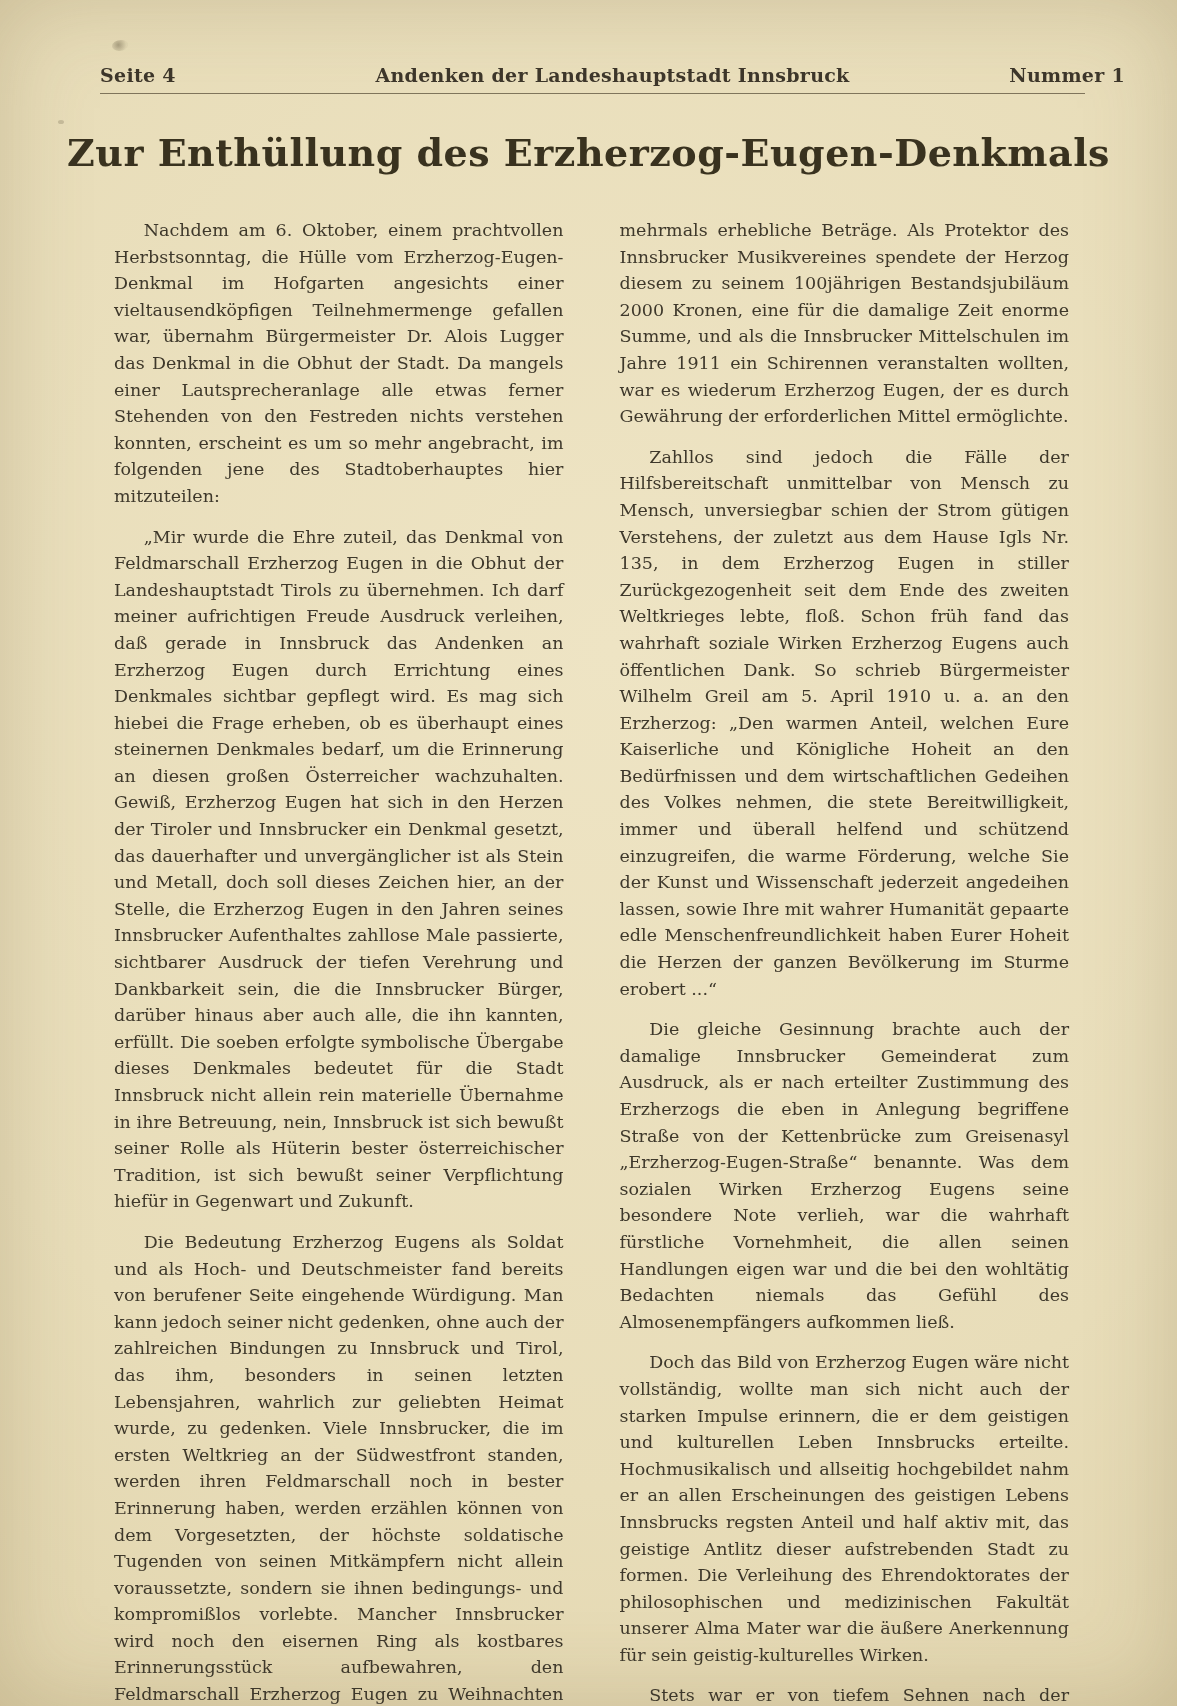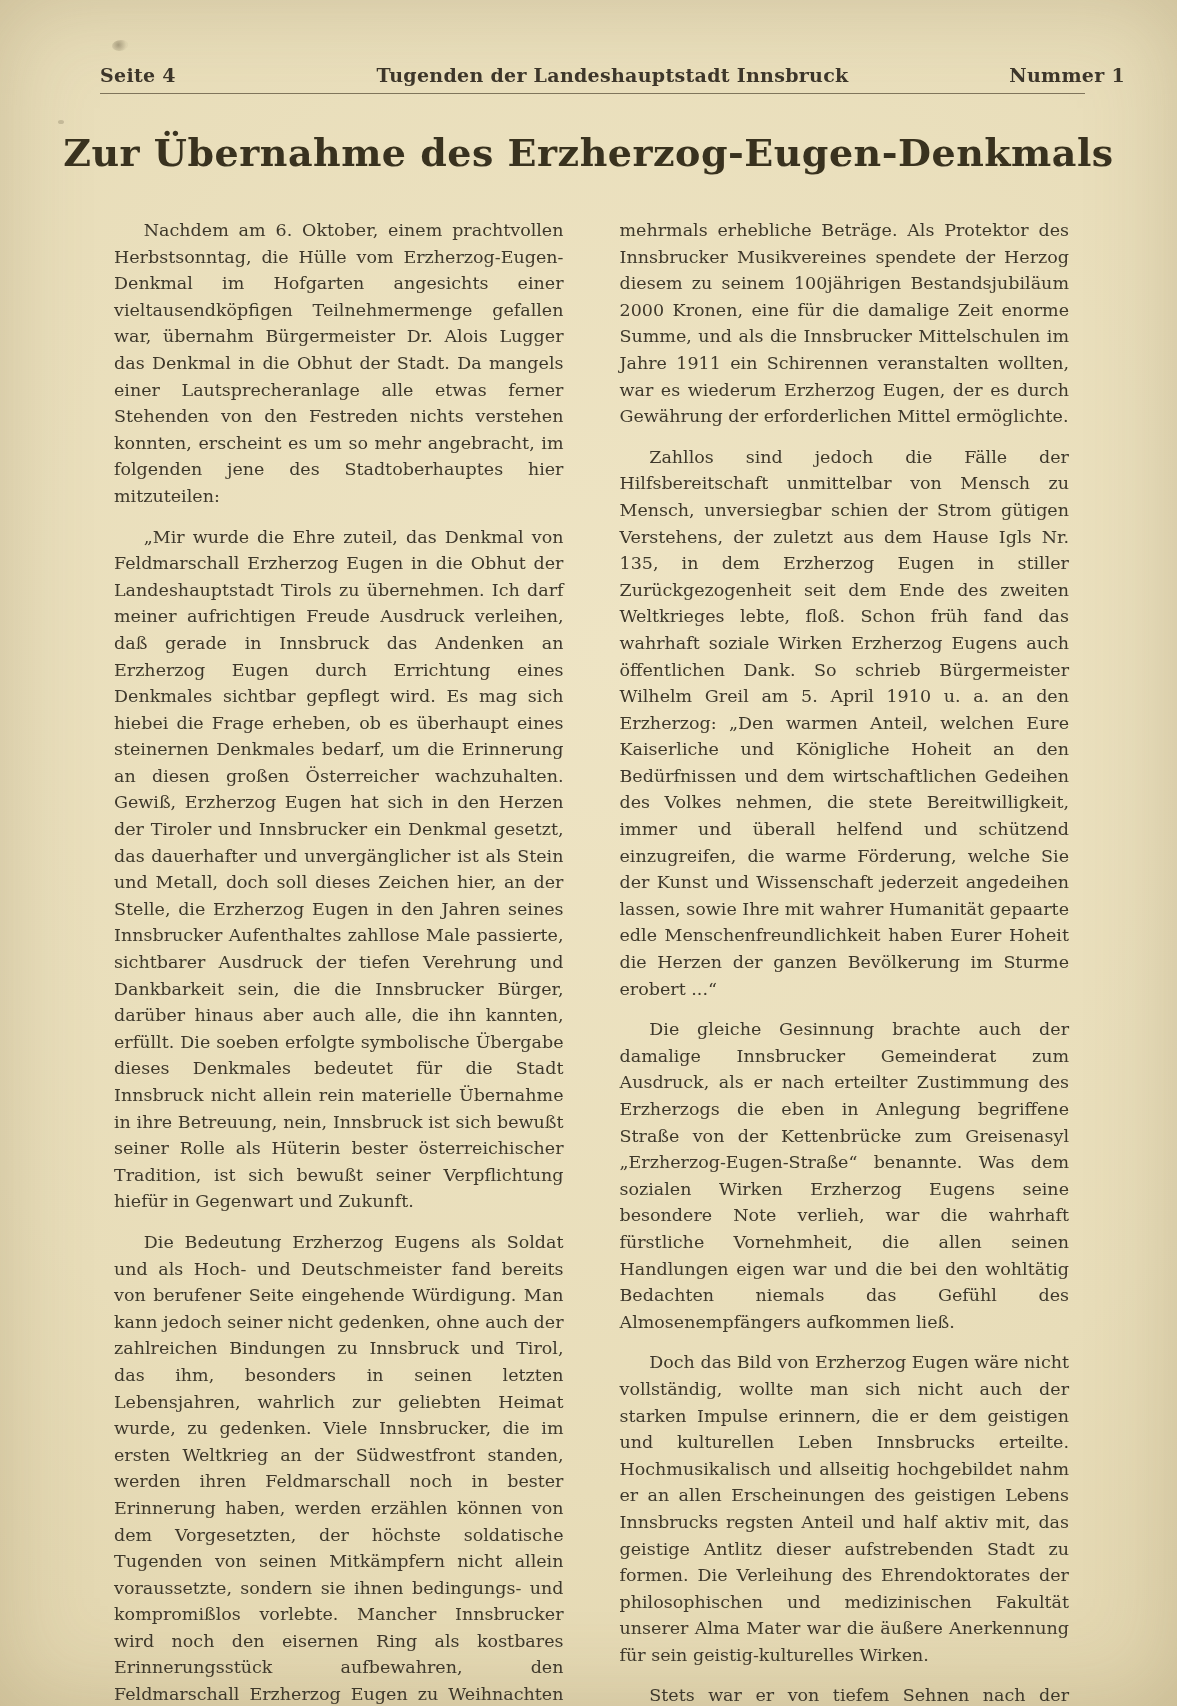--- a/index.html
+++ b/index.html
@@ -62,27 +62,27 @@
 </style>
 </head>
 <body>
 
 <div class="page">
   <div class="smudge"></div>
   <div class="speck"></div>
 
   <header class="header">
     <span class="left">Seite 4</span>
-    <span class="mid">Tugenden der Landeshauptstadt Innsbruck</span>
+    <span class="mid">Andenken der Landeshauptstadt Innsbruck</span>
     <span class="right">Nummer 1</span>
   </header>
 
   <div class="rule"></div>
 
-  <h1 class="title">Zur Übernahme des Erzherzog-Eugen-Denkmals</h1>
+  <h1 class="title">Zur Enthüllung des Erzherzog-Eugen-Denkmals</h1>
 
   <main class="columns">
     <div class="col">
       <p class="para">Nachdem am 6. Oktober, einem prachtvollen Herbstsonntag, die Hülle vom Erzherzog-Eugen-Denkmal im Hofgarten angesichts einer vieltausendköpfigen Teilnehmermenge gefallen war, übernahm Bürgermeister Dr. Alois Lugger das Denkmal in die Obhut der Stadt. Da mangels einer Lautsprecheranlage alle etwas ferner Stehenden von den Festreden nichts verstehen konnten, erscheint es um so mehr angebracht, im folgenden jene des Stadtoberhauptes hier mitzuteilen:</p>
       <p class="para">„Mir wurde die Ehre zuteil, das Denkmal von Feldmarschall Erzherzog Eugen in die Obhut der Landeshauptstadt Tirols zu übernehmen. Ich darf meiner aufrichtigen Freude Ausdruck verleihen, daß gerade in Innsbruck das Andenken an Erzherzog Eugen durch Errichtung eines Denkmales sichtbar gepflegt wird. Es mag sich hiebei die Frage erheben, ob es überhaupt eines steinernen Denkmales bedarf, um die Erinnerung an diesen großen Österreicher wachzuhalten. Gewiß, Erzherzog Eugen hat sich in den Herzen der Tiroler und Innsbrucker ein Denkmal gesetzt, das dauerhafter und unvergänglicher ist als Stein und Metall, doch soll dieses Zeichen hier, an der Stelle, die Erzherzog Eugen in den Jahren seines Innsbrucker Aufenthaltes zahllose Male passierte, sichtbarer Ausdruck der tiefen Verehrung und Dankbarkeit sein, die die Innsbrucker Bürger, darüber hinaus aber auch alle, die ihn kannten, erfüllt. Die soeben erfolgte symbolische Übergabe dieses Denkmales bedeutet für die Stadt Innsbruck nicht allein rein materielle Übernahme in ihre Betreuung, nein, Innsbruck ist sich bewußt seiner Rolle als Hüterin bester österreichischer Tradition, ist sich bewußt seiner Verpflichtung hiefür in Gegenwart und Zukunft.</p>
       <p class="para">Die Bedeutung Erzherzog Eugens als Soldat und als Hoch- und Deutschmeister fand bereits von berufener Seite eingehende Würdigung. Man kann jedoch seiner nicht gedenken, ohne auch der zahlreichen Bindungen zu Innsbruck und Tirol, das ihm, besonders in seinen letzten Lebensjahren, wahrlich zur geliebten Heimat wurde, zu gedenken. Viele Innsbrucker, die im ersten Weltkrieg an der Südwestfront standen, werden ihren Feldmarschall noch in bester Erinnerung haben, werden erzählen können von dem Vorgesetzten, der höchste soldatische Tugenden von seinen Mitkämpfern nicht allein voraussetzte, sondern sie ihnen bedingungs- und kompromißlos vorlebte. Mancher Innsbrucker wird noch den eisernen Ring als kostbares Erinnerungsstück aufbewahren, den Feldmarschall Erzherzog Eugen zu Weihnachten 1915 den tapferen Verteidigern der Heimat überreichte.</p>
       <p class="para">Aber nicht nur als Feldmarschall tat Erzherzog Eugen alles in seiner Macht Stehende, um seinen Soldaten ihr schweres Los zu erleichtern. Groß ist die Anzahl der öffentlichen und privaten Vereinigungen und Institutionen in Innsbruck, die sich in all den Jahren seines hiesigen Aufenthaltes der helfenden Gunst von Erzherzog Eugen erfreuten. Hier nur einige Beispiele: Für die Ausspeisung von Schulkindern in Wilten, für die Rettungsabteilung der Innsbrucker Feuerwehr, für Ferienkolonien gab Erzherzog Eugen</p>
     </div>
     <div class="col">
       <p class="para noindent">mehrmals erhebliche Beträge. Als Protektor des Innsbrucker Musikvereines spendete der Herzog diesem zu seinem 100jährigen Bestandsjubiläum 2000 Kronen, eine für die damalige Zeit enorme Summe, und als die Innsbrucker Mittelschulen im Jahre 1911 ein Schirennen veranstalten wollten, war es wiederum Erzherzog Eugen, der es durch Gewährung der erforderlichen Mittel ermöglichte.</p>

